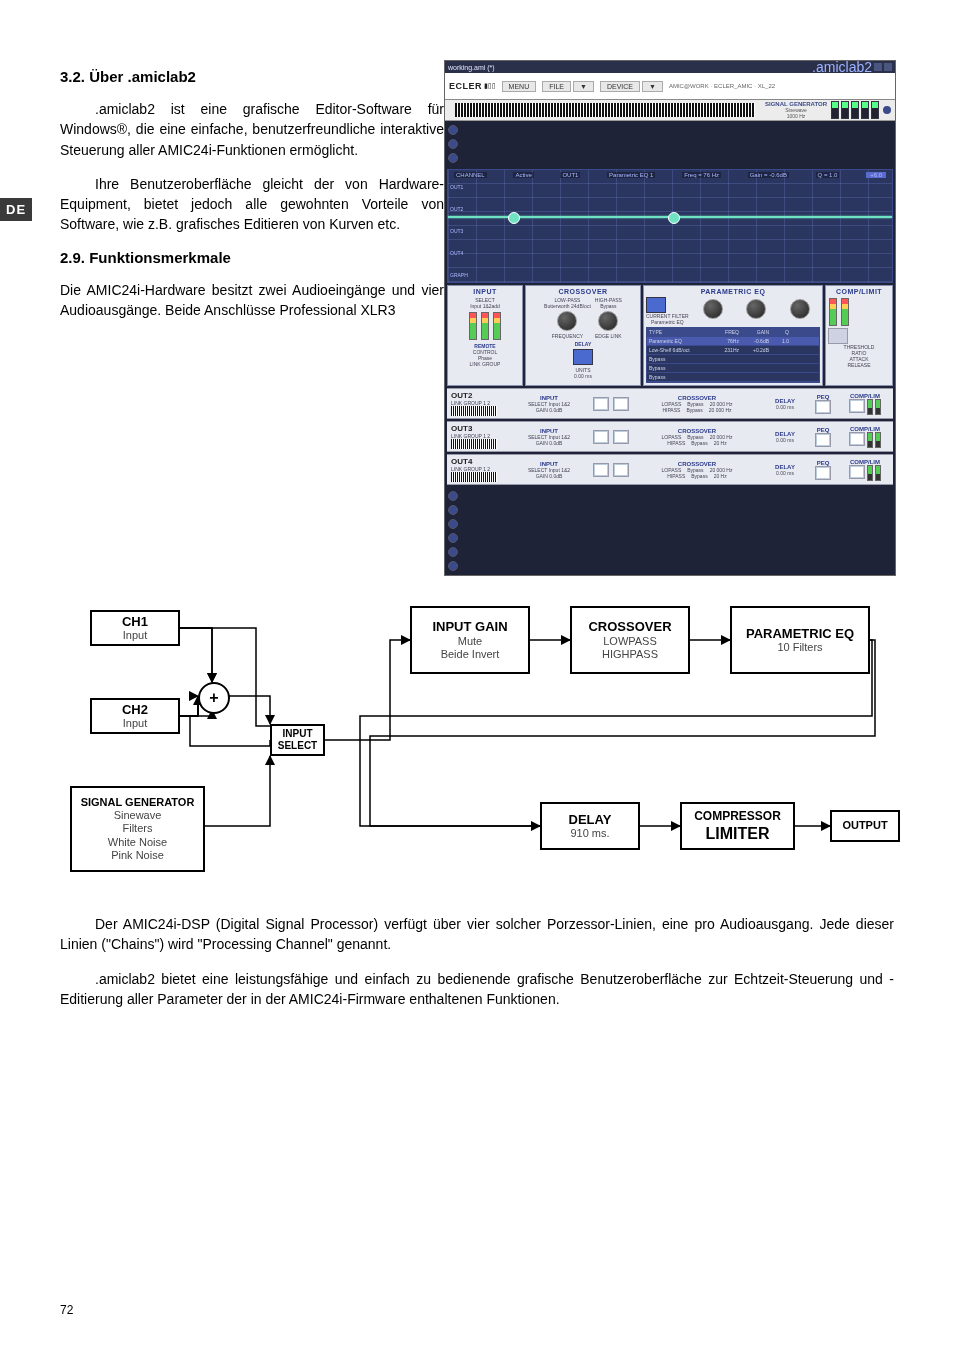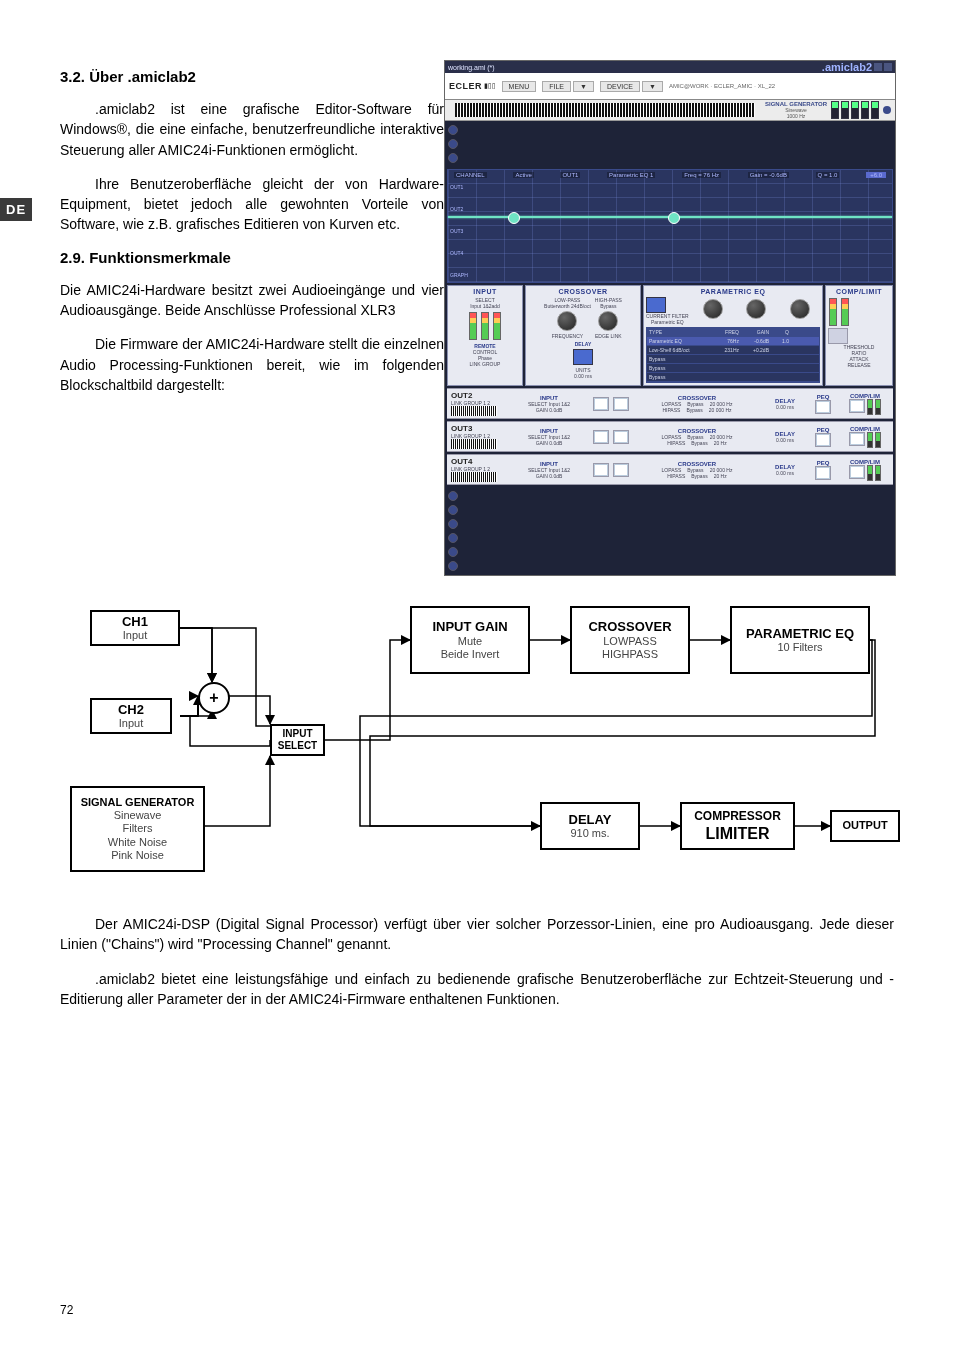--- a/index.html
+++ b/index.html
@@ -72,21 +72,21 @@
   .app .titlebar {
     display: flex;
     align-items: center;
     background: #2a2f4a;
     height: 12px;
     padding: 0 3px;
     font-size: 7px;
     color: #dfe4ff;
   }
   .app .titlebar .spacer { flex: 1; }
-  .app .titlebar .brand { color: #9fb3ff; font-weight: bold; font-size: 11px; }
+  .app .titlebar .brand { color: #9fb3ff; font-weight: normal; font-size: 14px; }
   .app .titlebar .btn { width:8px; height:8px; background:#4a5580; margin-left:2px; }
   .app .toolbar {
     display: flex;
     align-items: center;
     background: #ffffff;
     height: 26px;
     padding: 0 4px;
     border-bottom: 1px solid #888;
   }
   .app .toolbar .logo {
@@ -264,21 +264,20 @@
   <div class="de-tab">DE</div>
 
   <div class="content-row">
     <div class="text-col">
       <h2>3.2. Über .amiclab2</h2>
       <p class="body indent">.amiclab2 ist eine grafische Editor-Software für Windows®, die eine einfache, benutzerfreundliche interaktive Steuerung aller AMIC24i-Funktionen ermöglicht.</p>
       <p class="body indent">Ihre Benutzeroberfläche gleicht der von Hardware-Equipment, bietet jedoch alle gewohnten Vorteile von Software, wie z.B. grafisches Editieren von Kurven etc.</p>
 
       <h2>2.9. Funktionsmerkmale</h2>
       <p class="body">Die AMIC24i-Hardware besitzt zwei Audioeingänge und vier Audioausgänge. Beide Anschlüsse Professional XLR3</p>
-      <p class="body indent">Die Firmware der AMIC24i-Hardware stellt die einzelnen Audio Processing-Funktionen bereit, wie im folgenden Blockschaltbild dargestellt:</p>
     </div>
 
     <div class="screenshot-col">
 
       <div class="app">
         <div class="titlebar">
           <span>working.ami (*)</span>
           <span class="spacer"></span>
           <span class="brand">.amiclab2</span>
           <div class="btn"></div>
@@ -643,21 +642,21 @@
         <path d="M580 230 L620 230" marker-end="url(#arrow)"></path>
 
         <path d="M735 230 L770 230" marker-end="url(#arrow)"></path>
       </g>
     </svg>
 
     <div class="box" style="left:30px; top:14px; width:90px; height:36px">
       <div class="title">CH1</div>
       <div class="sub">Input</div>
     </div>
-    <div class="box" style="left:30px; top:102px; width:82px; height:36px">
+    <div class="box" style="left:30px; top:102px; width:90px; height:36px">
       <div class="title">CH2</div>
       <div class="sub">Input</div>
     </div>
     <div class="sumcircle" style="left:138px; top:86px">
       <span>+</span>
     </div>
     <div class="box" style="left:10px; top:190px; width:135px; height:86px">
       <div class="title" style="font-size:11px">SIGNAL GENERATOR</div>
       <div class="sub">Sinewave</div>
       <div class="sub">Filters</div>

